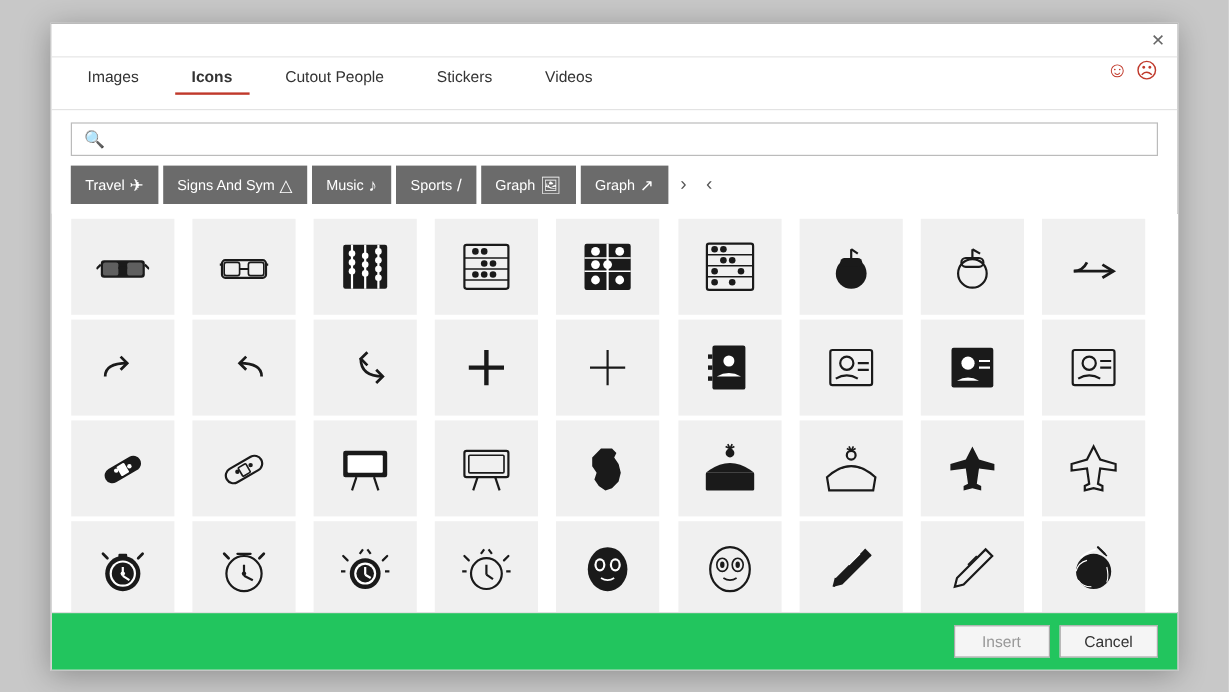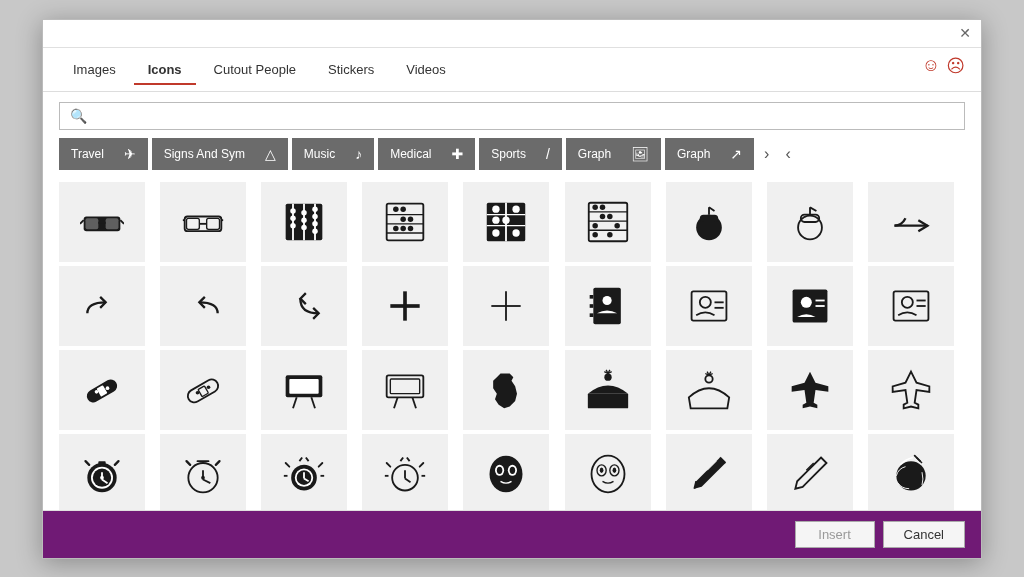--- a/index.html
+++ b/index.html
@@ -44,26 +44,26 @@
       background: transparent;
       cursor: pointer;
       font-size: 14px;
       color: #666;
       display: flex;
       align-items: center;
       justify-content: center;
     }
     .tab-bar {
       display: flex;
-      align-items: center;
+      align-items: flex-start;
       padding: 0 16px;
       border-bottom: 1px solid #ddd;
       background: #fff;
       height: 44px;
-      gap: 4px;
+      gap: 16px;
     }
     .tab {
       padding: 8px 14px 6px;
       cursor: pointer;
       color: #333;
       font-size: 13px;
       border-bottom: 2px solid transparent;
       white-space: nowrap;
     }
     .tab.active {
@@ -109,21 +109,21 @@
     .category-bar {
       display: flex;
       align-items: center;
       padding: 0 8px 8px 16px;
       gap: 4px;
       background: #fff;
     }
     .category-btn {
       display: flex;
       align-items: center;
-      gap: 20px;
+      gap: 4px;
       background: #6b6b6b;
       color: #fff;
       border: none;
       padding: 6px 12px;
       cursor: pointer;
       font-size: 12px;
       white-space: nowrap;
       height: 32px;
     }
     .cat-icon {
@@ -160,21 +160,21 @@
     .icon-cell svg {
       width: 44px;
       height: 44px;
     }
     .footer {
       display: flex;
       justify-content: flex-end;
       padding: 10px 16px;
       gap: 8px;
       border-top: 1px solid #e0e0e0;
-      background: #701a75;
+      background: #22c55e;
     }
     .footer-btn {
       padding: 5px 20px;
       font-size: 13px;
       cursor: pointer;
       border: 1px solid #aaa;
       background: #f5f5f5;
       color: #333;
       min-width: 80px;
     }
@@ -220,24 +220,20 @@
       <span>Travel</span>
       <span class="cat-icon">✈</span>
     </button>
     <button class="category-btn">
       <span>Signs And Sym</span>
       <span class="cat-icon">△</span>
     </button>
     <button class="category-btn">
       <span>Music</span>
       <span class="cat-icon">♪</span>
-    </button>
-    <button class="category-btn">
-      <span>Medical</span>
-      <span class="cat-icon">✚</span>
     </button>
     <button class="category-btn">
       <span>Sports</span>
       <span class="cat-icon">/</span>
     </button>
     <button class="category-btn">
       <span>Graph</span>
       <span class="cat-icon">🖼</span>
     </button>
     <button class="category-btn">

